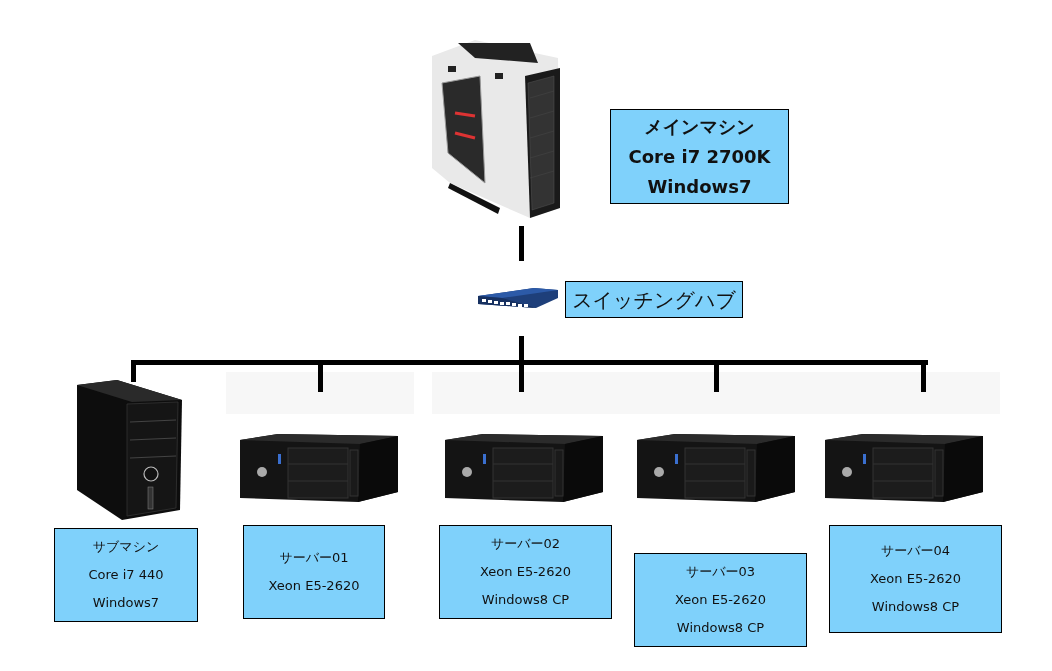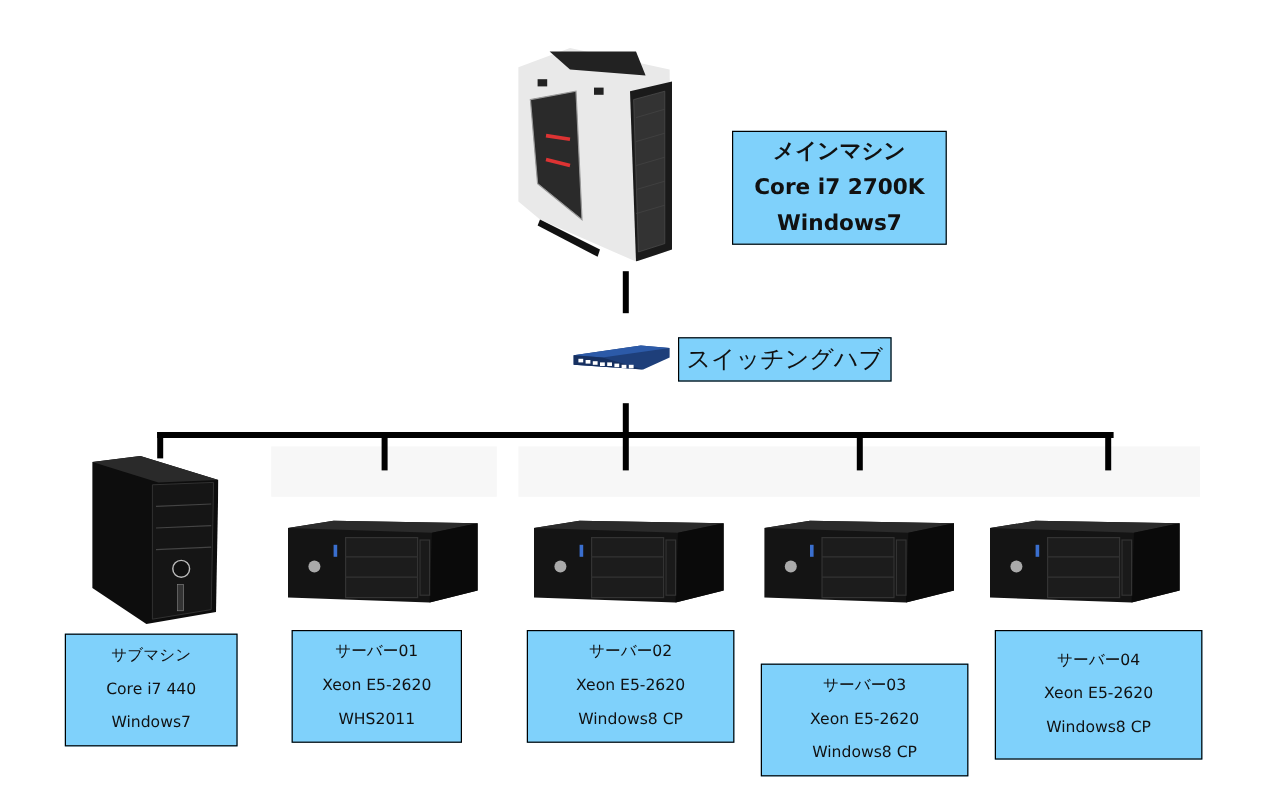--- a/index.html
+++ b/index.html
@@ -134,21 +134,20 @@
 </svg>
 
 <div class="label" style="left:54px;top:528px;width:144px;height:94px;">
   <div>サブマシン</div>
   <div>Core i7 440</div>
   <div>Windows7</div>
 </div>
 <div class="label" style="left:243px;top:525px;width:142px;height:94px;">
   <div>サーバー01</div>
   <div>Xeon E5-2620</div>
-  <div>WHS2011</div>
 </div>
 <div class="label" style="left:439px;top:525px;width:173px;height:94px;">
   <div>サーバー02</div>
   <div>Xeon E5-2620</div>
   <div>Windows8 CP</div>
 </div>
 <div class="label" style="left:634px;top:525px;width:173px;height:94px;margin-top:28px;">
   <div>サーバー03</div>
   <div>Xeon E5-2620</div>
   <div>Windows8 CP</div>

